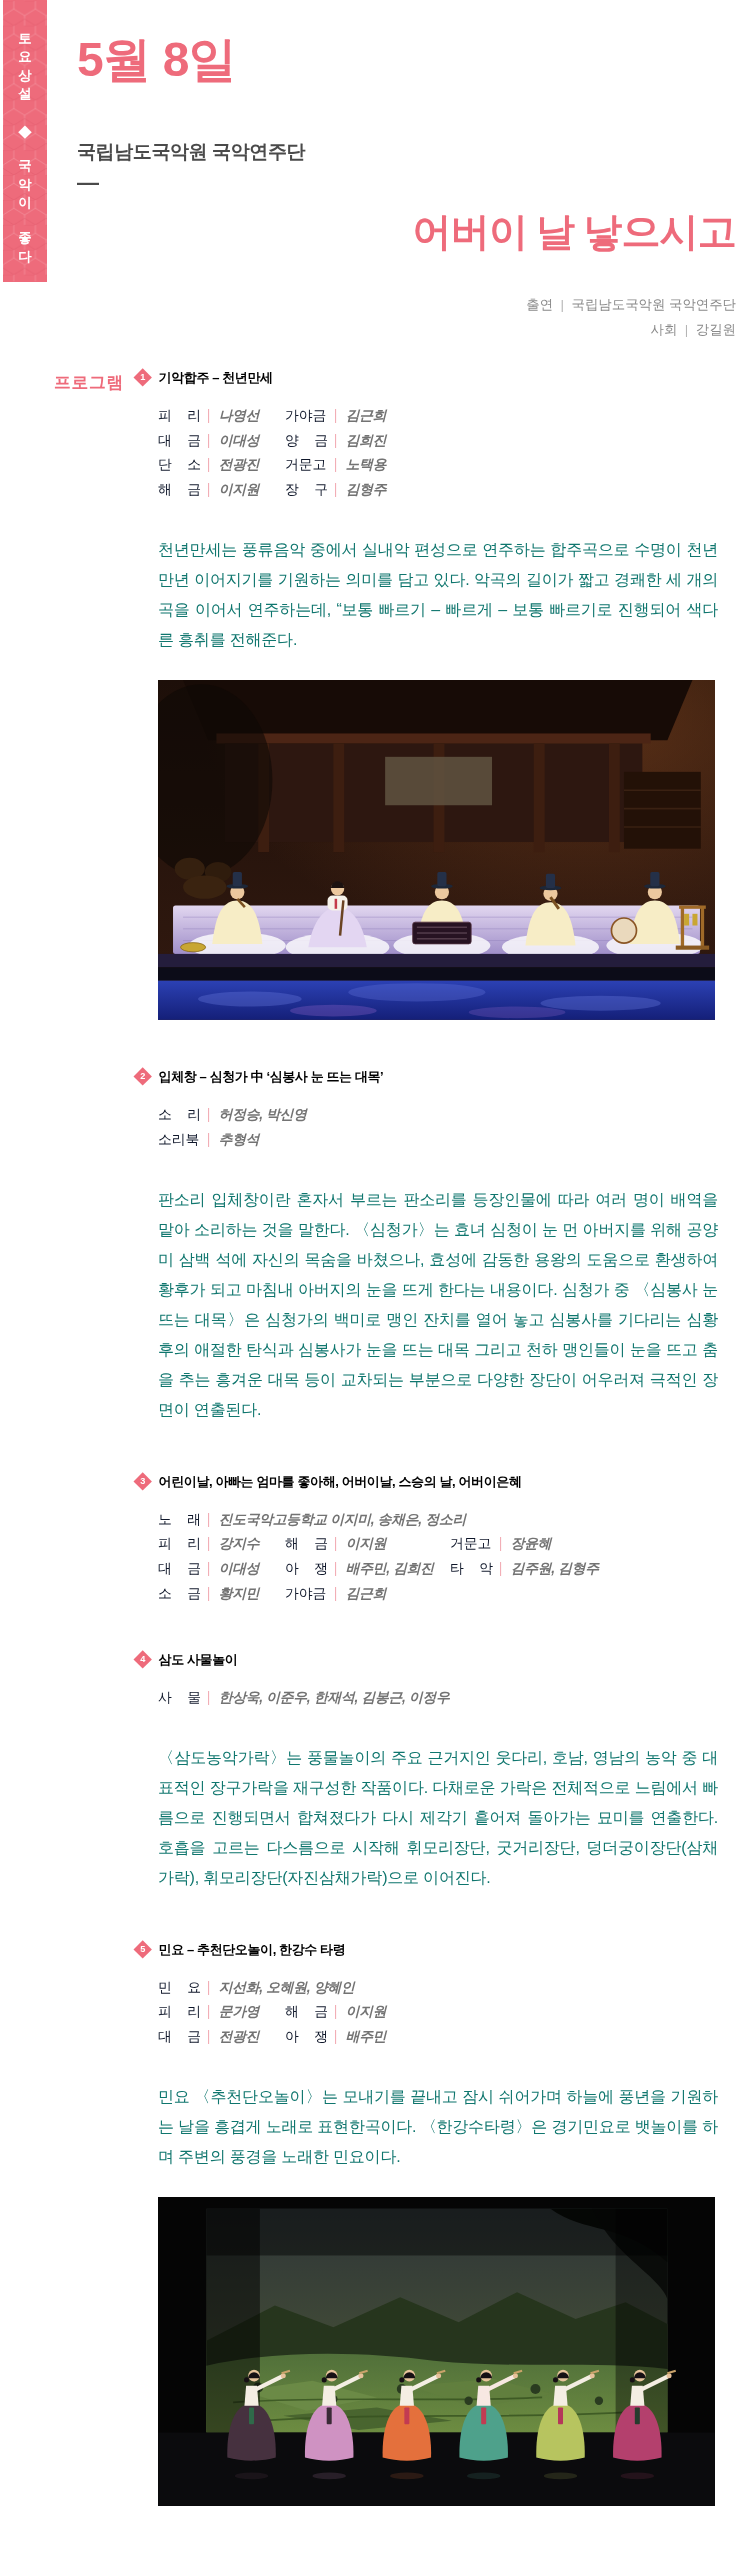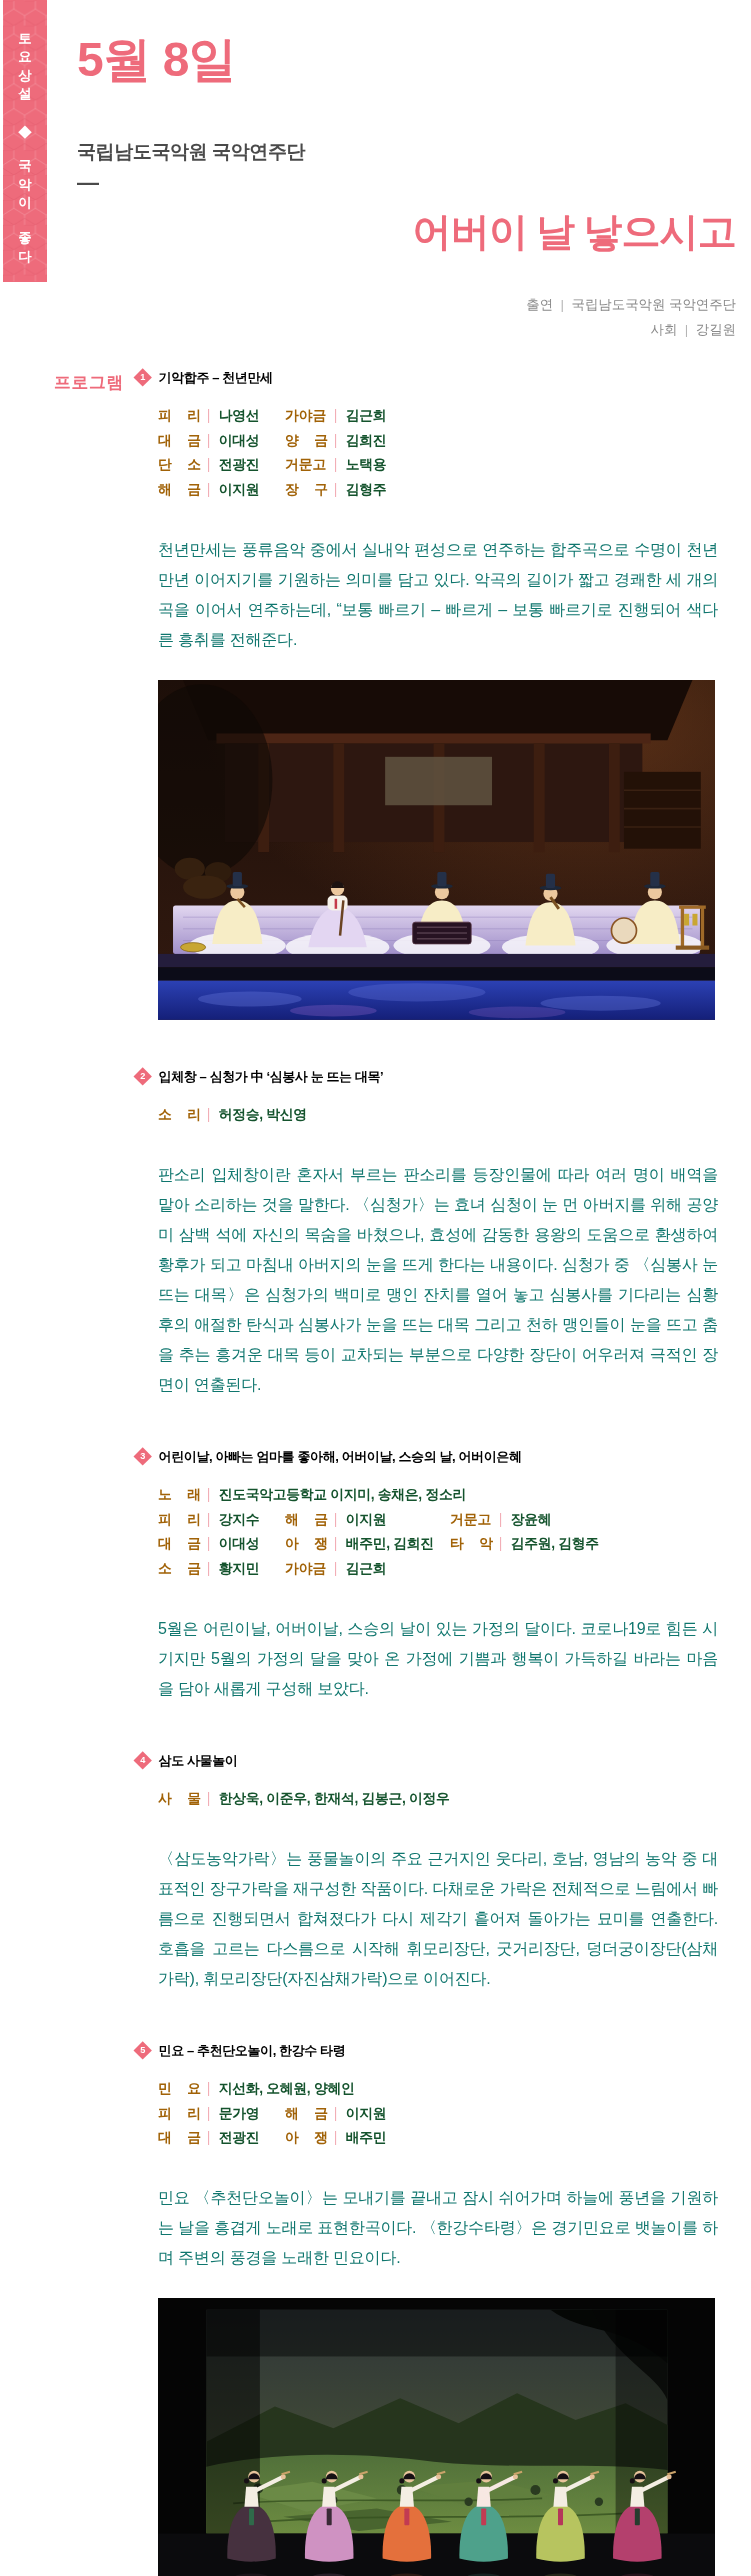--- a/index.html
+++ b/index.html
@@ -32,23 +32,23 @@
   .diamond { width:13.4px; height:13.4px; background:#ee6b7b; transform:rotate(45deg); flex:0 0 13.4px; display:block; }
   .diamond i { display:block; width:13.4px; height:13.4px; transform:rotate(-45deg); color:#fff; font-style:normal;
     font-size:9.2px; font-weight:bold; line-height:13.4px; text-align:center; }
   .sec-title { color:#000000; font-size:13px; font-weight:bold; letter-spacing:-0.4px; }
 
   .cast { margin-top:20px; font-size:13.8px; }
   .cast-row { display:grid; margin-bottom:6.7px; align-items:baseline; }
   .cast-row.c1 { grid-template-columns:1fr; }
   .cast-row.c2 { grid-template-columns:127px 1fr; }
   .cast-row.c3 { grid-template-columns:127px 165px 1fr; }
-  .role { display:inline-block; width:43px; color:#a16207; text-align:justify; text-align-last:justify;font-weight:bold; }
+  .role { display:inline-block; width:43px; color:#0f172a; text-align:justify; text-align-last:justify; }
   .pipe { color:#f2aeb6; margin:0 8.4px 0 5.8px; }
-  .nm { color:#14532d; font-weight:bold; letter-spacing:-0.3px; }
+  .nm { color:#737373; font-weight:bold; letter-spacing:-0.3px;font-style:italic; }
 
   .desc { margin-top:36px; font-size:16px; line-height:30px; color:#0f766e; text-align:justify; letter-spacing:-0.2px; }
 
   .photo { margin:25px 0 8.4px; width:557px; line-height:0; }
   .photo svg { width:557px; height:auto; display:block; }
 </style>
 </head>
 <body>
 
 <div class="page">
@@ -213,20 +213,23 @@
         <h2 class="sec-h">
           <span class="diamond">
               <i>2</i>
             </span>
           <span class="sec-title">입체창 – 심청가 中 ‘심봉사 눈 뜨는 대목’</span>
         </h2>
         <div class="cast">
           <div class="cast-row c1">
             <span><span class="role">소 리</span><span class="pipe">|</span><span class="nm">허정승, 박신영</span></span>
           </div>
+          <div class="cast-row c1">
+            <span><span class="role">소리북</span><span class="pipe">|</span><span class="nm">추형석</span></span>
+          </div>
         </div>
         <p class="desc">판소리 입체창이란 혼자서 부르는 판소리를 등장인물에 따라 여러 명이 배역을 맡아 소리하는 것을 말한다. 〈심청가〉는 효녀 심청이 눈 먼 아버지를 위해 공양미 삼백 석에 자신의 목숨을 바쳤으나, 효성에 감동한 용왕의 도움으로 환생하여 황후가 되고 마침내 아버지의 눈을 뜨게 한다는 내용이다. 심청가 중 〈심봉사 눈뜨는 대목〉은 심청가의 백미로 맹인 잔치를 열어 놓고 심봉사를 기다리는 심황후의 애절한 탄식과 심봉사가 눈을 뜨는 대목 그리고 천하 맹인들이 눈을 뜨고 춤을 추는 흥겨운 대목 등이 교차되는 부분으로 다양한 장단이 어우러져 극적인 장면이 연출된다.</p>
       </section>
 
       <section>
         <h2 class="sec-h">
           <span class="diamond">
               <i>3</i>
             </span>
           <span class="sec-title">어린이날, 아빠는 엄마를 좋아해, 어버이날, 스승의 날, 어버이은혜</span>
@@ -243,21 +246,20 @@
           <div class="cast-row c3">
             <span><span class="role">대 금</span><span class="pipe">|</span><span class="nm">이대성</span></span>
             <span><span class="role">아 쟁</span><span class="pipe">|</span><span class="nm">배주민, 김희진</span></span>
             <span><span class="role">타 악</span><span class="pipe">|</span><span class="nm">김주원, 김형주</span></span>
           </div>
           <div class="cast-row c2">
             <span><span class="role">소 금</span><span class="pipe">|</span><span class="nm">황지민</span></span>
             <span><span class="role">가야금</span><span class="pipe">|</span><span class="nm">김근희</span></span>
           </div>
         </div>
-        <p class="desc">5월은 어린이날, 어버이날, 스승의 날이 있는 가정의 달이다. 코로나19로 힘든 시기지만 5월의 가정의 달을 맞아 온 가정에 기쁨과 행복이 가득하길 바라는 마음을 담아 새롭게 구성해 보았다.</p>
       </section>
 
       <section>
         <h2 class="sec-h">
           <span class="diamond">
               <i>4</i>
             </span>
           <span class="sec-title">삼도 사물놀이</span>
         </h2>
         <div class="cast">

